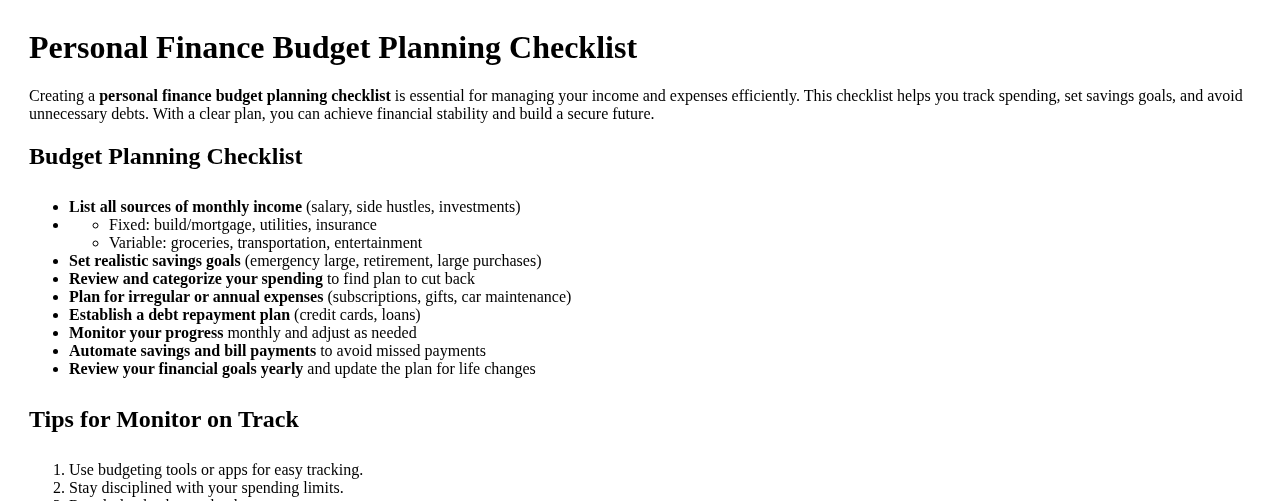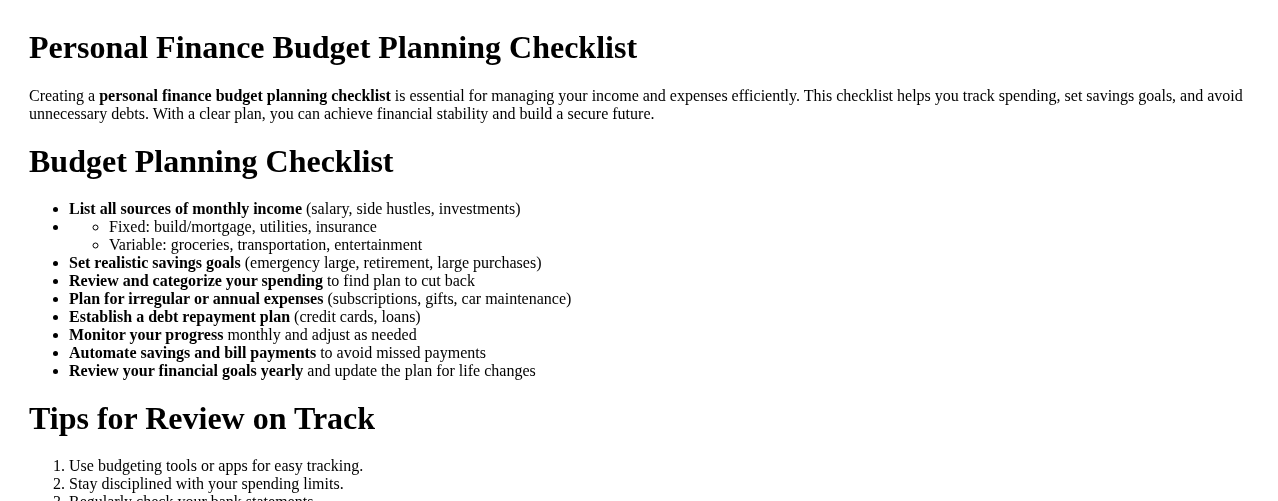--- a/index.html
+++ b/index.html
@@ -15,29 +15,29 @@
     line-height: normal;
     color: #000000;
     background: #ffffff;
   }
   h1.doc-h1 {
     font-size: 32px;
     font-weight: bold;
     margin: 21px 0;
   }
   h2.doc-h2 {
-    font-size: 32px;
+    font-size: 24px;
     font-weight: bold;
     margin: 20px 0;
   }
   p.doc-p {
     margin: 16px 0;
   }
   ul.doc-ul, ol.doc-ol {
-    margin: 12px 0;
+    margin: 28px 0;
     padding-left: 40px;
   }
   ul.doc-ul { list-style-type: disc; }
   ul.doc-ul ul.doc-sub {
     margin: 0;
     padding-left: 40px;
     list-style-type: circle;
   }
   ol.doc-ol { list-style-type: decimal; }
   b { font-weight: bold; }
@@ -61,19 +61,19 @@
   </li>
   <li><b>Set realistic savings goals</b><span> (emergency large, retirement, large purchases)</span></li>
   <li><b>Review and categorize your spending</b><span> to find plan to cut back</span></li>
   <li><b>Plan for irregular or annual expenses</b><span> (subscriptions, gifts, car maintenance)</span></li>
   <li><b>Establish a debt repayment plan</b><span> (credit cards, loans)</span></li>
   <li><b>Monitor your progress</b><span> monthly and adjust as needed</span></li>
   <li><b>Automate savings and bill payments</b><span> to avoid missed payments</span></li>
   <li><b>Review your financial goals yearly</b><span> and update the plan for life changes</span></li>
 </ul>
 
-<h2 class="doc-h2">Tips for Review on Track</h2>
+<h2 class="doc-h2">Tips for Monitor on Track</h2>
 
 <ol class="doc-ol">
   <li>Use budgeting tools or apps for easy tracking.</li>
   <li>Stay disciplined with your spending limits.</li>
   <li>Regularly check your bank statements.</li>
 </ol>
 
 </body></html>

